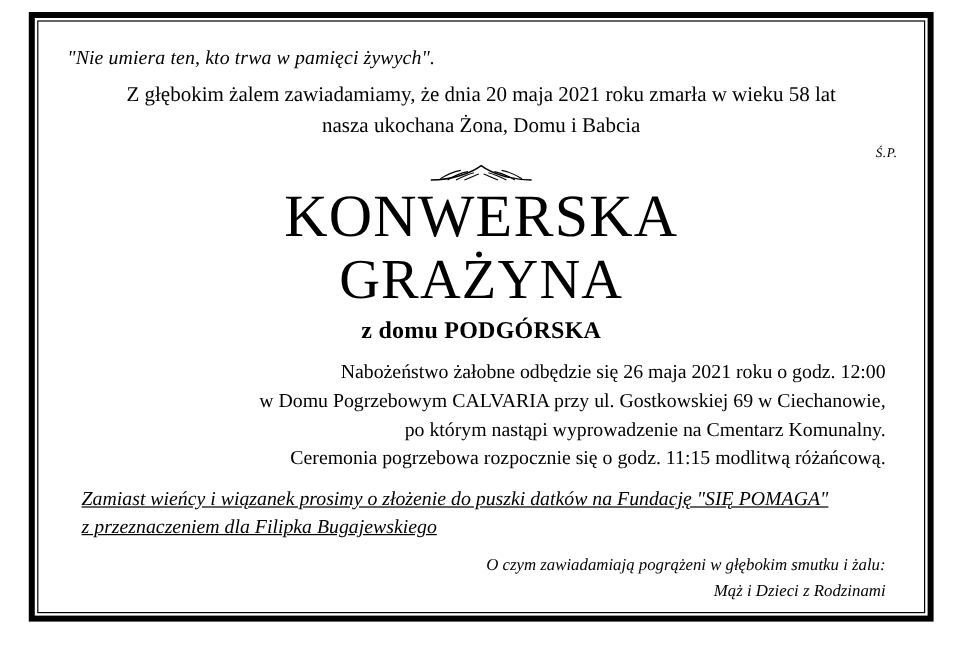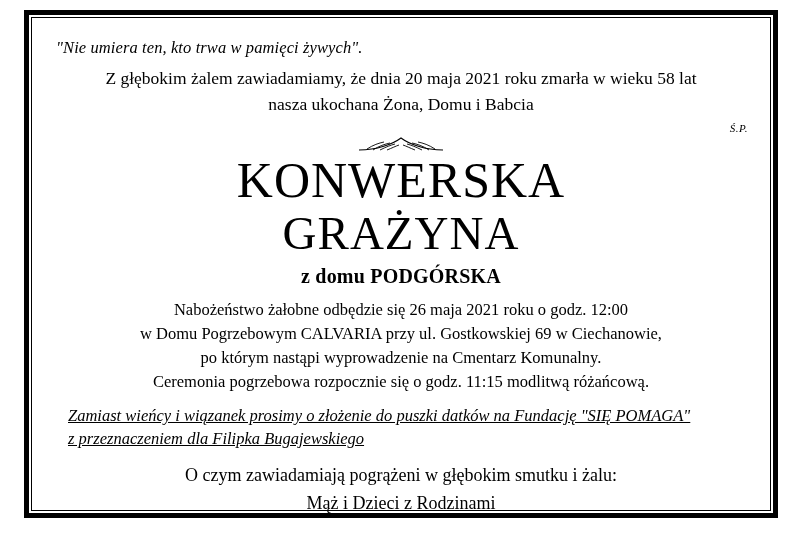--- a/index.html
+++ b/index.html
@@ -84,38 +84,39 @@
     margin-top: -2px;
   }
   .maiden {
     text-align: center;
     font-size: 20px;
     font-weight: bold;
     margin: 6px 0 10px 0;
     letter-spacing: .2px;
   }
   .details {
-    text-align: center;
+    text-align: right;
     font-size: 16.5px;
     line-height: 1.45;
     margin: 2px 10px 8px 10px;
   }
   .donation {
     font-style: italic;
     font-size: 16.5px;
     line-height: 1.4;
     text-align: left;
     margin: 10px 2px 8px 14px;
     text-decoration: underline;
   }
   .closing {
-    text-align: center;
-    font-size: 18px;
+    text-align: right;
+    font-size: 14px;
     line-height: 1.45;
     margin: 12px 10px 0 10px;
+    font-style: italic;
   }
   .closing .signature {
     display: block;
     margin-top: 2px;
   }
   .footer {
     position: absolute;
     left: 28px;
     bottom: 6px;
     font-size: 15.5px;

